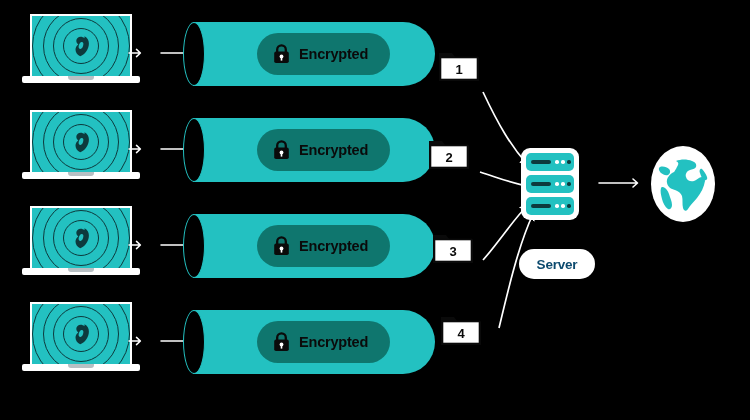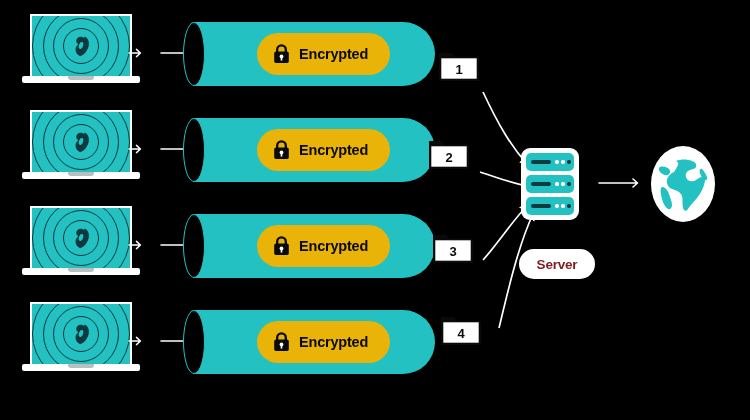--- a/index.html
+++ b/index.html
@@ -130,21 +130,21 @@
     border: 1.6px solid #23c1c1;
     border-radius: 50%;
     box-sizing: border-box;
   }
   .enc-pill {
     position: absolute;
     left: 74px;
     top: 11px;
     height: 42px;
     padding: 0 22px 0 16px;
-    background: #eab308;
+    background: #0f766e;
     border-radius: 21px;
     display: flex;
     align-items: center;
     gap: 9px;
   }
   .enc-label {
     font-family: "Liberation Sans", sans-serif;
     font-size: 14.5px;
     font-weight: bold;
     color: #0a0a0a;
@@ -241,21 +241,21 @@
     position: absolute;
     height: 30px;
     background: #ffffff;
     border-radius: 15px;
     display: flex;
     align-items: center;
     justify-content: center;
     font-family: "Liberation Sans", sans-serif;
     font-size: 13.5px;
     font-weight: bold;
-    color: #7f1d1d;
+    color: #0c4a6e;
     letter-spacing: -0.2px;
     white-space: nowrap;
   }
   #label-server { left: 519px; top: 249px; width: 76px; }
   #label-internet { left: 634px; top: 249px; width: 100px; }
 </style>
 </head>
 <body>
 
 <div id="diagram">

